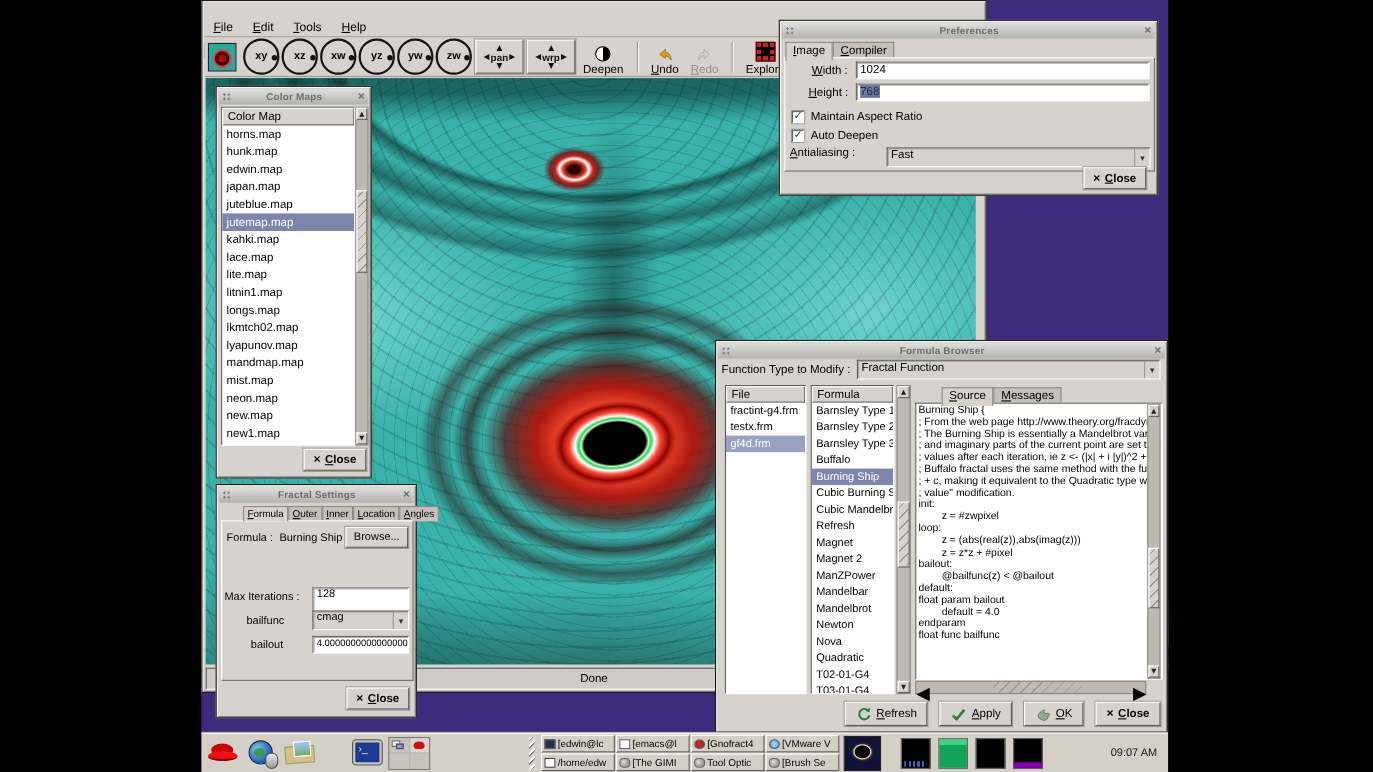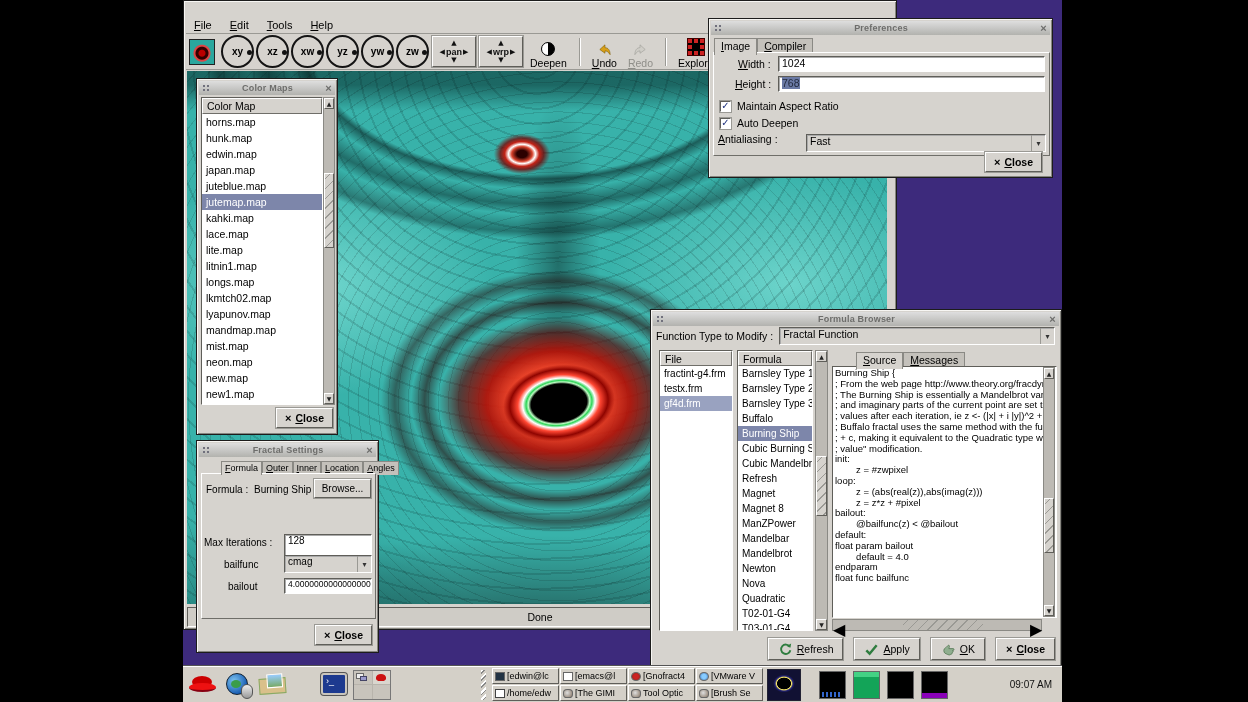--- a/index.html
+++ b/index.html
@@ -502,21 +502,21 @@
 
       <div class="row">Barnsley Type 1</div>
             <div class="row">Barnsley Type 2</div>
             <div class="row">Barnsley Type 3</div>
             <div class="row">Buffalo</div>
             <div class="row selected">Burning Ship</div>
             <div class="row">Cubic Burning Ship</div>
             <div class="row">Cubic Mandelbrot</div>
             <div class="row">Refresh</div>
             <div class="row">Magnet</div>
-            <div class="row">Magnet 8</div>
+            <div class="row">Magnet 2</div>
             <div class="row">ManZPower</div>
             <div class="row">Mandelbar</div>
             <div class="row">Mandelbrot</div>
             <div class="row">Newton</div>
             <div class="row">Nova</div>
             <div class="row">Quadratic</div>
             <div class="row">T02-01-G4</div>
             <div class="row">T03-01-G4</div>
           </div>
     </div>

